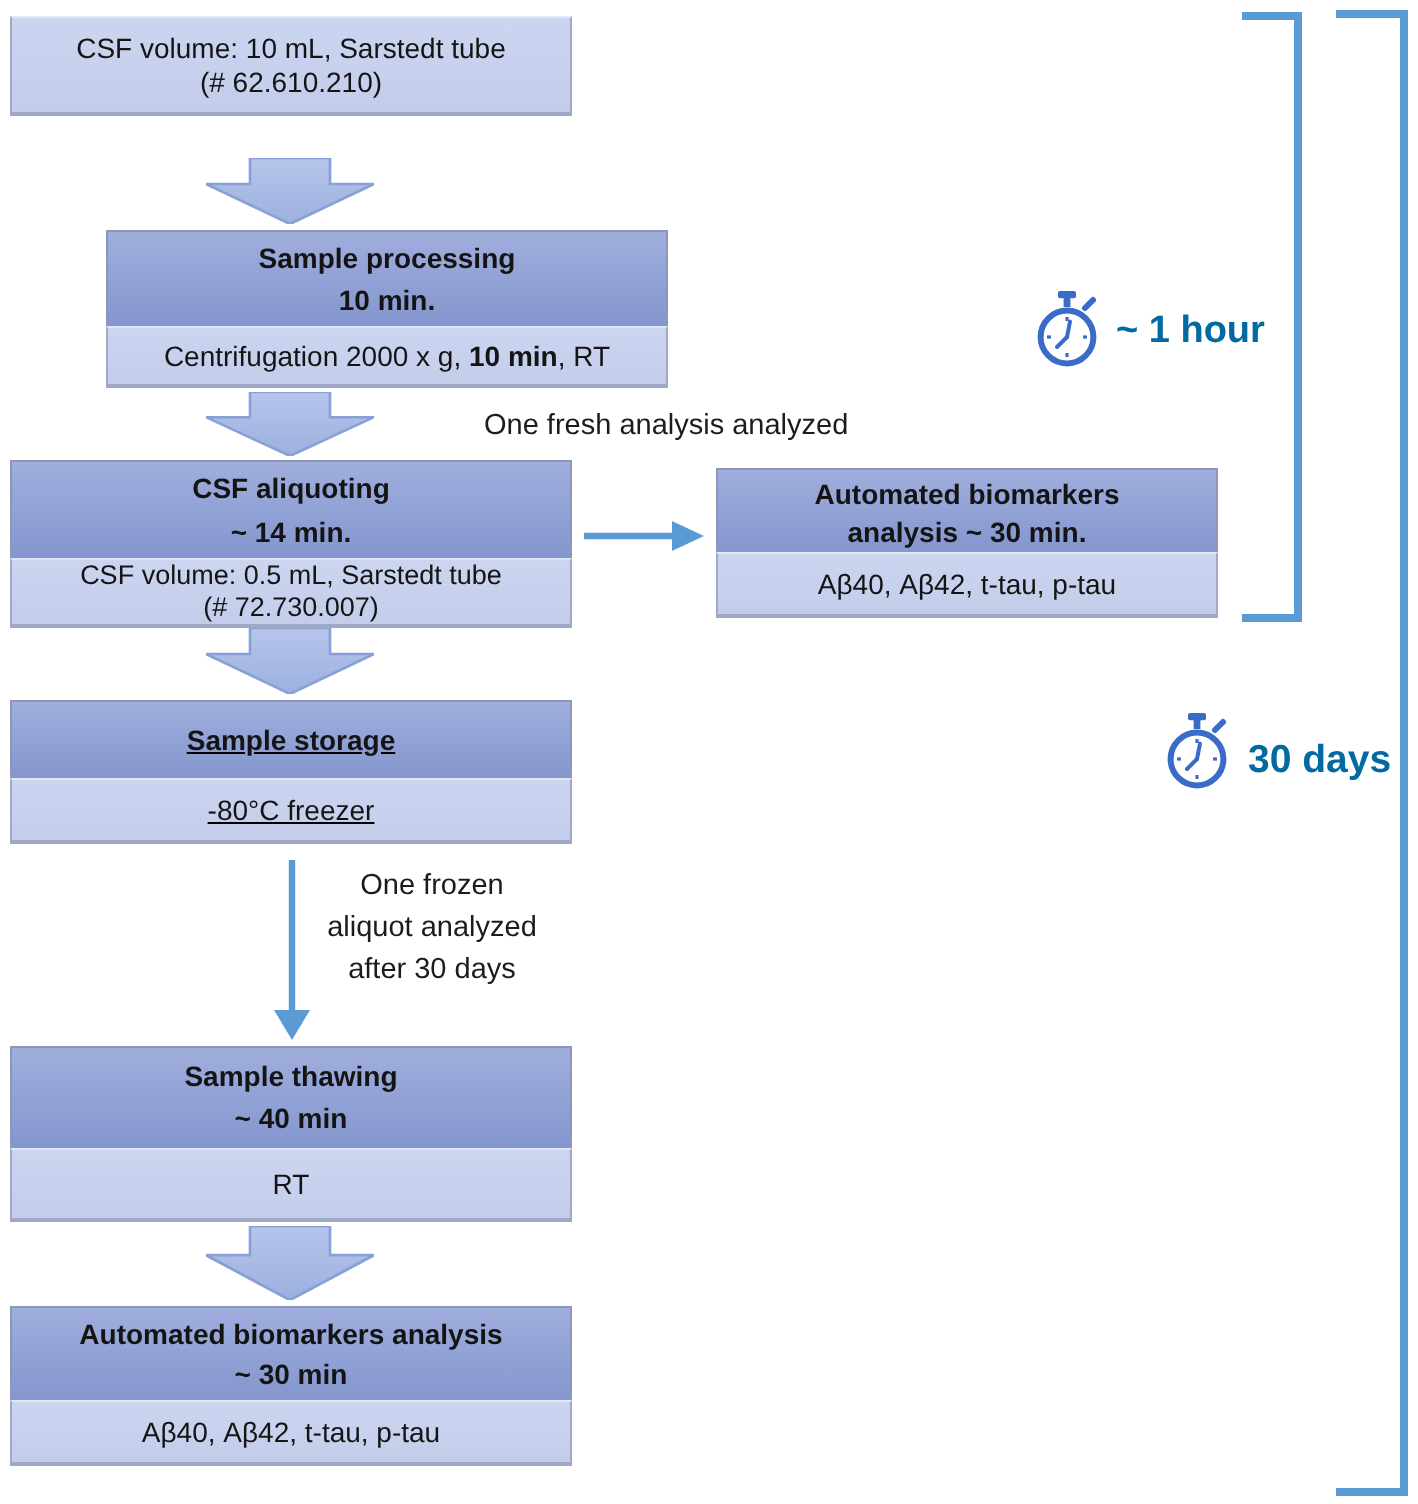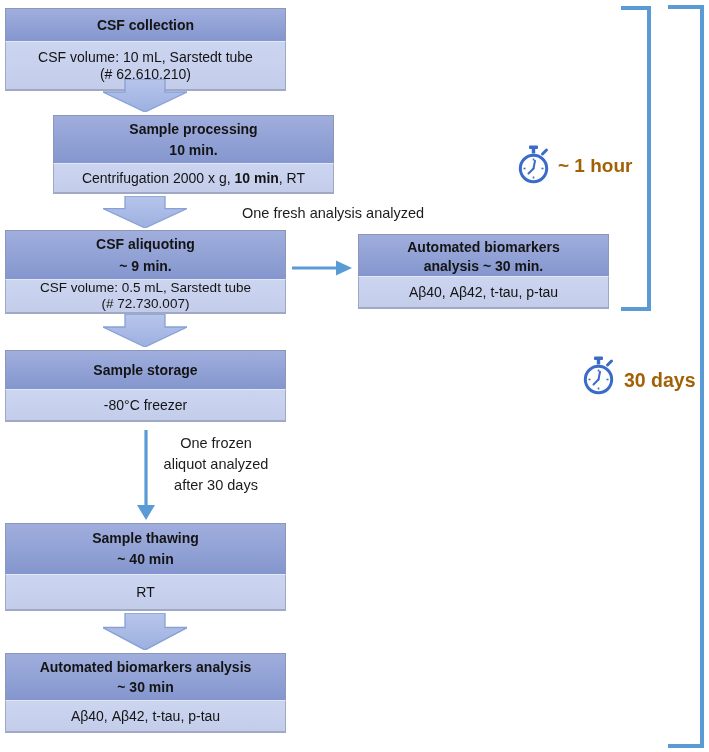--- a/index.html
+++ b/index.html
@@ -18,72 +18,69 @@
     background:linear-gradient(180deg,#ccd5f0 0%,#c3cce9 100%);
     border:1px solid #9fa8c5; border-top:1px solid #e2e7f6; border-bottom-width:2px;
     color:#141414; font-size:14px; line-height:17px;
     display:flex; align-items:center; justify-content:center; text-align:center;
   }
   .txt { white-space:pre-line; text-align:center; }
   .small { font-size:13.5px; line-height:16px; }
 
   .abs { position:absolute; }
   .note { position:absolute; font-size:14.5px; line-height:21px; color:#1c1c1c; }
-  .time-label { position:absolute; font-weight:bold; font-size:19px; color:#a16207; white-space:nowrap; }
+  .time-label { position:absolute; font-weight:bold; font-size:19px; color:#0369a1; white-space:nowrap; }
 
   .bracket { position:absolute; box-sizing:border-box; border-top:4px solid #5b9bd5; border-right:4px solid #5b9bd5; border-bottom:4px solid #5b9bd5; }
 
   svg { display:block; }
 </style>
 </head>
 <body>
 
 <div class="canvas">
 
   <svg width="0" height="0" style="position:absolute">
     <defs>
       <linearGradient id="arrowGrad" x1="0" y1="0" x2="0" y2="1">
         <stop offset="0" stop-color="#b7c5eb"></stop>
         <stop offset="1" stop-color="#9cb0df"></stop>
       </linearGradient>
     </defs>
   </svg>
 
   <div class="pbox" style="left:5px; top:8px; width:281px;">
-    <div class="hdr" style="height:33px;">
-      <div class="txt">CSF collection</div>
-    </div>
     <div class="bdy" style="height:50px;">
       <div class="txt">CSF volume: 10 mL, Sarstedt tube
 (# 62.610.210)</div>
     </div>
   </div>
 
   <div class="pbox" style="left:5px; top:115px; width:281px;margin-left:48px;">
     <div class="hdr" style="height:48px; line-height:21px;">
       <div class="txt">Sample processing
 10 min.</div>
     </div>
     <div class="bdy" style="height:31px;">
       <div class="txt"><span>Centrifugation 2000 x g, </span><b>10 min</b><span>, RT</span></div>
     </div>
   </div>
 
   <div class="pbox" style="left:5px; top:230px; width:281px;">
     <div class="hdr" style="height:49px; line-height:22px;">
       <div class="txt">CSF aliquoting
-~ 9 min.</div>
+~ 14 min.</div>
     </div>
     <div class="bdy small" style="height:35px;">
       <div class="txt">CSF volume: 0.5 mL, Sarstedt tube
 (# 72.730.007)</div>
     </div>
   </div>
 
-  <div class="pbox" style="left:5px; top:350px; width:281px;">
+  <div class="pbox" style="left:5px; top:350px; width:281px;text-decoration:underline;">
     <div class="hdr" style="height:39px;">
       <div class="txt">Sample storage</div>
     </div>
     <div class="bdy" style="height:33px;">
       <div class="txt">-80°C freezer</div>
     </div>
   </div>
 
   <div class="pbox" style="left:5px; top:523px; width:281px;">
     <div class="hdr" style="height:51px; line-height:21px;">

